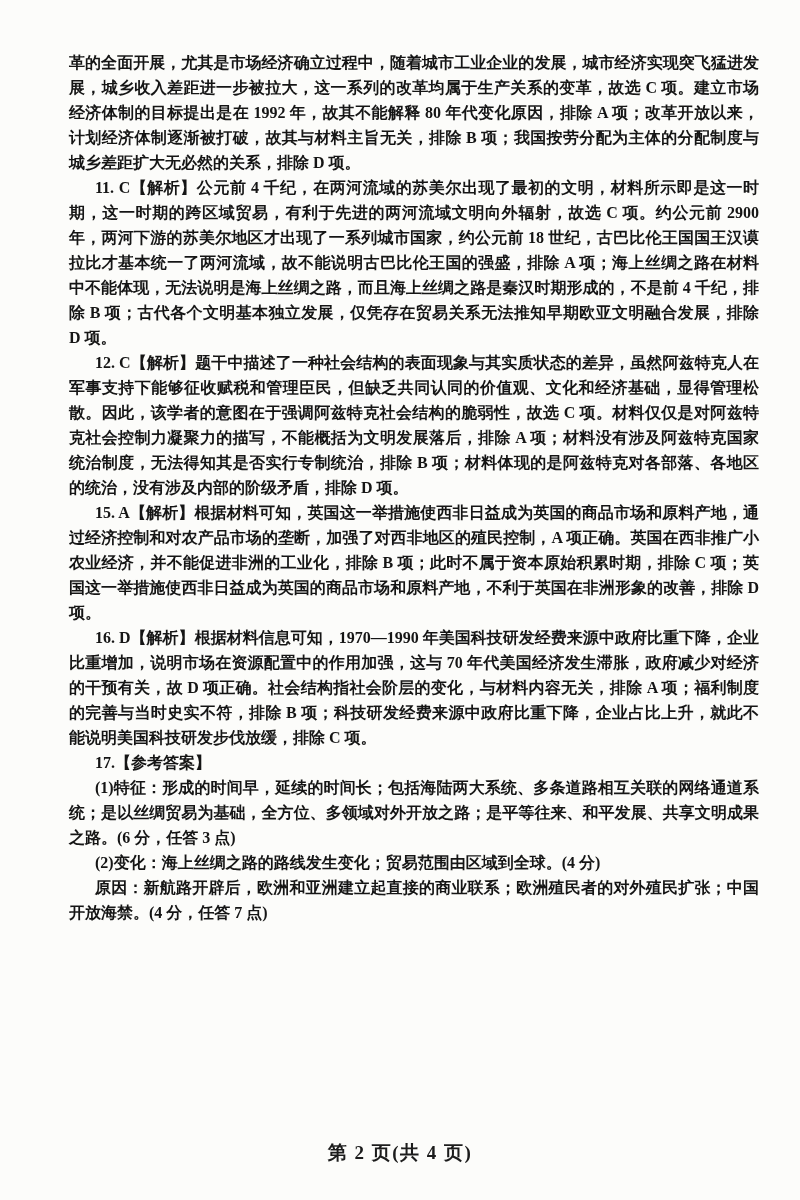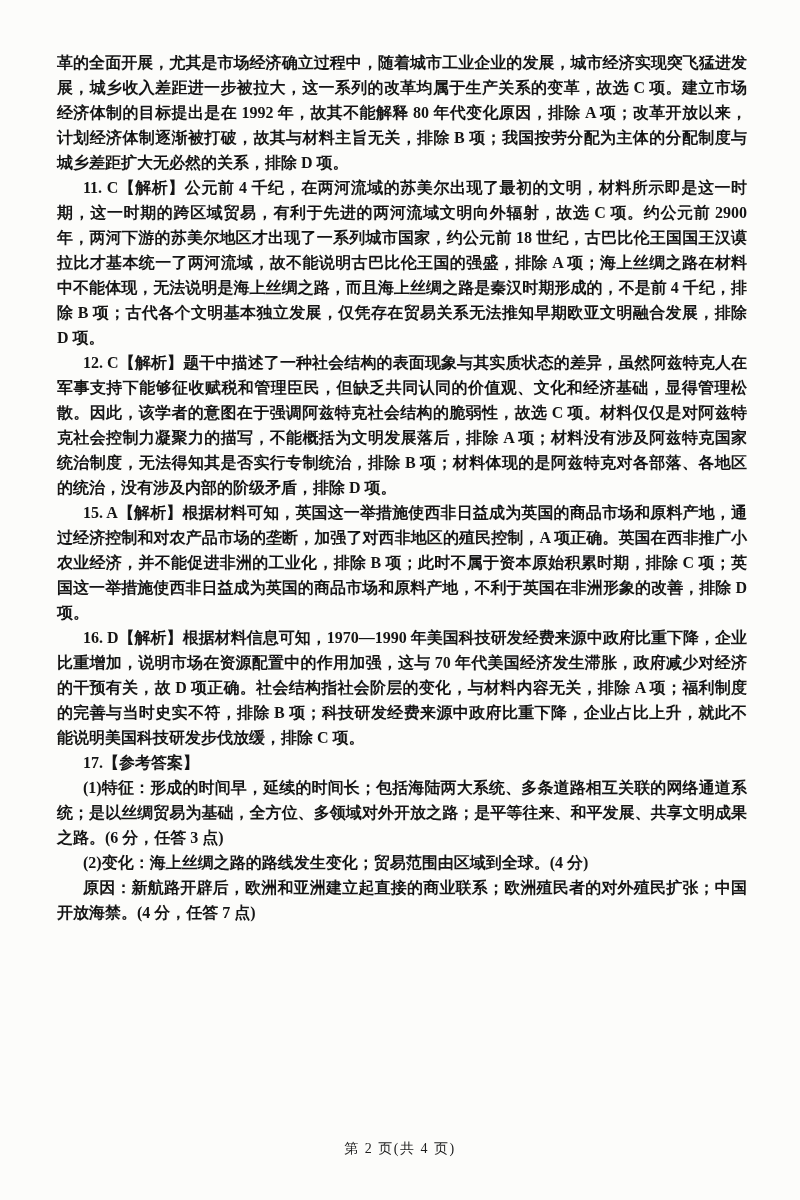--- a/index.html
+++ b/index.html
@@ -9,21 +9,21 @@
   }
   .page {
     position: relative;
     width: 800px;
     height: 1200px;
     background: #fcfcfa;
     overflow: hidden;
   }
   .body-text {
     position: absolute;
-    left: 57px;
+    left: 69px;
     top: 50px;
     width: 690px;
     font-family: "Liberation Serif", "DejaVu Serif", serif;
     font-size: 16px;
     line-height: 25px;
     text-align: justify;
     font-weight: bold;
     color: #151515;
     -webkit-font-smoothing: antialiased;
   }
@@ -34,22 +34,22 @@
   p.indent {
     text-indent: 26px;
   }
   .page-footer {
     position: absolute;
     left: 0;
     right: 0;
     top: 1140px;
     text-align: center;
     font-family: "Liberation Serif", "DejaVu Serif", serif;
-    font-size: 14px;
-    font-weight: normal;
+    font-size: 19px;
+    font-weight: bold;
     letter-spacing: 1.5px;
     color: #1c1c1c;
   }
 </style>
 </head>
 <body>
 
 <div class="page">
   <main class="body-text">
     <p class="para">革的全面开展，尤其是市场经济确立过程中，随着城市工业企业的发展，城市经济实现突飞猛进发展，城乡收入差距进一步被拉大，这一系列的改革均属于生产关系的变革，故选 C 项。建立市场经济体制的目标提出是在 1992 年，故其不能解释 80 年代变化原因，排除 A 项；改革开放以来，计划经济体制逐渐被打破，故其与材料主旨无关，排除 B 项；我国按劳分配为主体的分配制度与城乡差距扩大无必然的关系，排除 D 项。</p>

